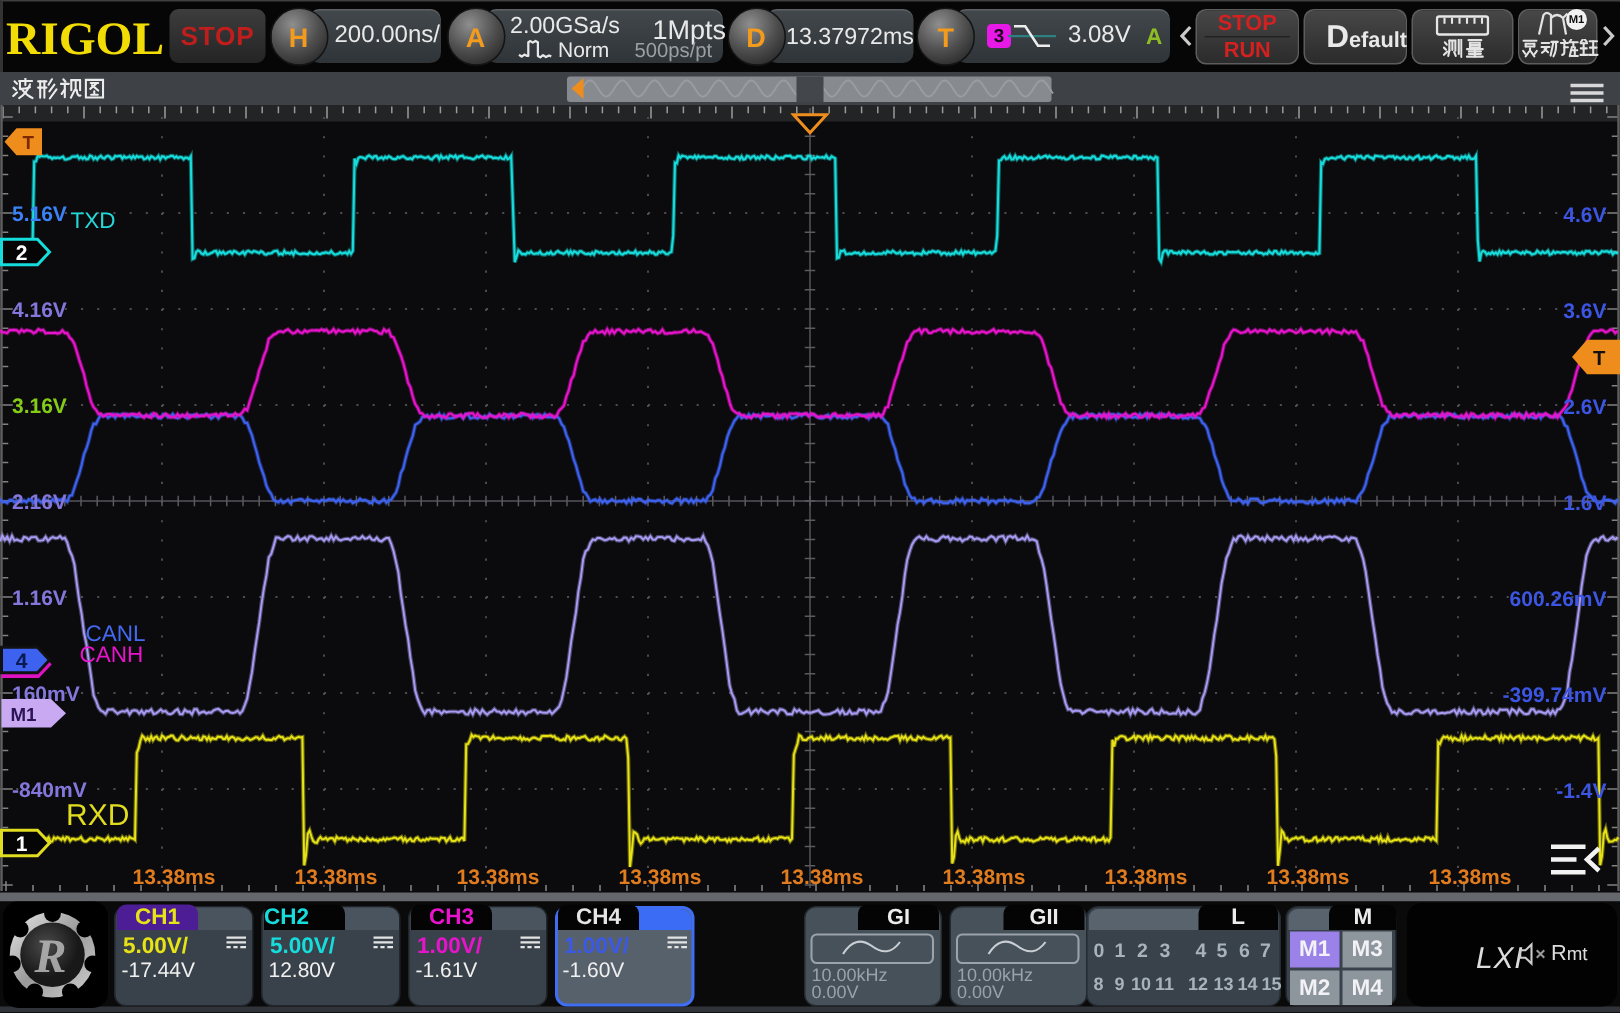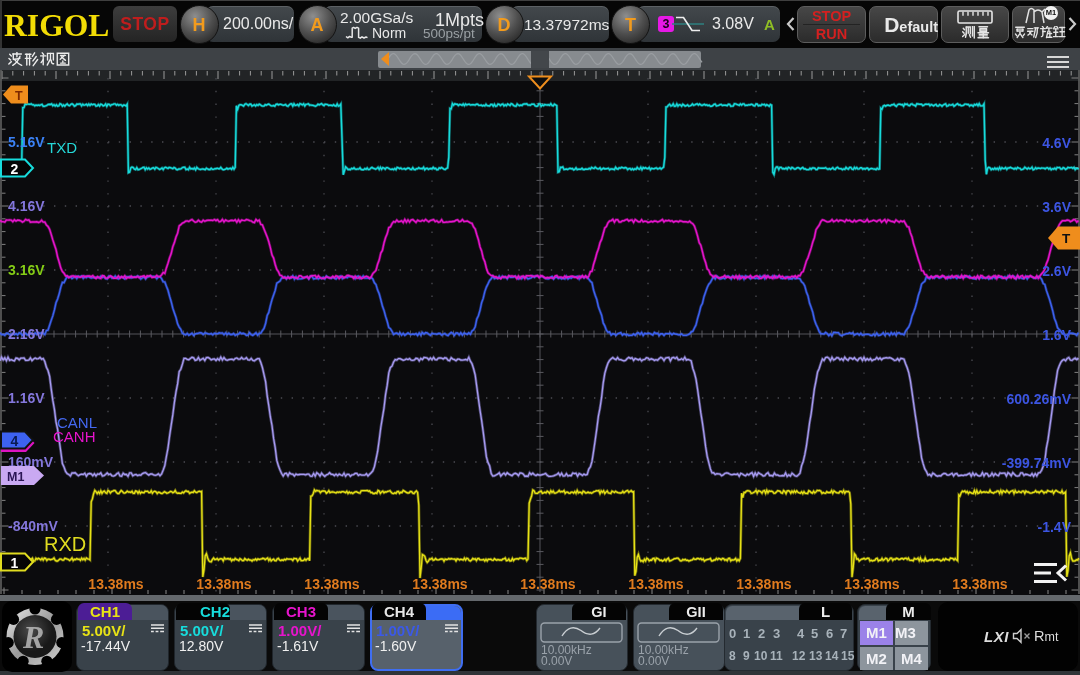--- a/index.html
+++ b/index.html
@@ -311,21 +311,21 @@
 <div class="ab" style="left:128px;top:604.5px;width:40px;height:15px;background:#4a545e;border-radius:0 7px 0 0"></div>
 <div class="ab" style="left:78px;top:602.5px;width:54px;height:17.5px;background:#4c1d95;border-radius:6px 6px 0 0;color:#e8e316;font-size:15px;font-weight:bold;text-align:center;line-height:18px">CH1</div>
 <div class="ab" style="left:82px;top:621.5px;font-size:15px;font-weight:bold;color:#e8e316">5.00V/</div>
 <svg class="ab" style="left:150px;top:624px" width="15" height="9" viewBox="0 0 15 9">
     <path d="M1,1 H14 M1,4.2 H14" stroke="#e4e4e4" stroke-width="1.5"></path>
     <path d="M1,7.4 H3.8 M5.6,7.4 H8.4 M10.2,7.4 H14" stroke="#e4e4e4" stroke-width="1.5"></path>
   </svg>
 <div class="ab" style="left:81px;top:638px;font-size:14px;color:#f0f0f0">-17.44V</div>
 <div class="ab" style="left:174px;top:603.5px;width:93px;height:67px;background:#39424a;border:1px solid #20262c;border-radius:8px"></div>
 <div class="ab" style="left:226px;top:604.5px;width:40px;height:15px;background:#4a545e;border-radius:0 7px 0 0"></div>
-<div class="ab" style="left:176px;top:602.5px;width:54px;height:17.5px;background:#040404;border-radius:6px 6px 0 0;color:#17dcdc;font-size:15px;font-weight:bold;text-align:right;line-height:18px">CH2</div>
+<div class="ab" style="left:176px;top:602.5px;width:54px;height:17.5px;background:#040404;border-radius:6px 6px 0 0;color:#17dcdc;font-size:15px;font-weight:bold;text-align:left;line-height:18px">CH2</div>
 <div class="ab" style="left:180px;top:621.5px;font-size:15px;font-weight:bold;color:#17dcdc">5.00V/</div>
 <svg class="ab" style="left:248px;top:624px" width="15" height="9" viewBox="0 0 15 9">
     <path d="M1,1 H14 M1,4.2 H14" stroke="#e4e4e4" stroke-width="1.5"></path>
     <path d="M1,7.4 H3.8 M5.6,7.4 H8.4 M10.2,7.4 H14" stroke="#e4e4e4" stroke-width="1.5"></path>
   </svg>
 <div class="ab" style="left:179px;top:638px;font-size:14px;color:#f0f0f0">12.80V</div>
 <div class="ab" style="left:272px;top:603.5px;width:93px;height:67px;background:#39424a;border:1px solid #20262c;border-radius:8px"></div>
 <div class="ab" style="left:324px;top:604.5px;width:40px;height:15px;background:#4a545e;border-radius:0 7px 0 0"></div>
 <div class="ab" style="left:274px;top:602.5px;width:54px;height:17.5px;background:#040404;border-radius:6px 6px 0 0;color:#e714cc;font-size:15px;font-weight:bold;text-align:center;line-height:18px">CH3</div>
 <div class="ab" style="left:278px;top:621.5px;font-size:15px;font-weight:bold;color:#e714cc">1.00V/</div>
@@ -373,21 +373,21 @@
 <div class="ab" style="left:754px;top:648.5px;font-size:12px;font-weight:bold;color:#a8b2ba">10</div>
 <div class="ab" style="left:770px;top:648.5px;font-size:12px;font-weight:bold;color:#a8b2ba">11</div>
 <div class="ab" style="left:792px;top:648.5px;font-size:12px;font-weight:bold;color:#a8b2ba">12</div>
 <div class="ab" style="left:809px;top:648.5px;font-size:12px;font-weight:bold;color:#a8b2ba">13</div>
 <div class="ab" style="left:825px;top:648.5px;font-size:12px;font-weight:bold;color:#a8b2ba">14</div>
 <div class="ab" style="left:841px;top:648.5px;font-size:12px;font-weight:bold;color:#a8b2ba">15</div>
 <div class="ab" style="left:857px;top:603.5px;width:74px;height:67px;background:#39424a;border:1px solid #242a30;border-radius:8px"></div>
 <div class="ab" style="left:859px;top:605.5px;width:28px;height:14px;background:#59636d;border-radius:6px 0 0 0"></div>
 <div class="ab" style="left:886px;top:602.5px;width:45px;height:17.5px;background:#040404;border-radius:6px 6px 0 0;color:#ececec;font-size:15px;font-weight:bold;text-align:center;line-height:18px">M</div>
 <div class="ab" style="left:860px;top:621px;width:33px;height:23.5px;background:#9b82e8;color:#f2f2f6;font-size:15px;font-weight:bold;text-align:center;line-height:23px">M1</div>
-<div class="ab" style="left:895px;top:621px;width:33px;height:23.5px;background:#8d959d;color:#f2f2f6;font-size:15px;font-weight:bold;text-align:left;line-height:23px">M3</div>
+<div class="ab" style="left:895px;top:621px;width:33px;height:23.5px;background:#8d959d;color:#f2f2f6;font-size:15px;font-weight:bold;text-align:center;line-height:23px">M3</div>
 <div class="ab" style="left:860px;top:646.5px;width:33px;height:23.5px;background:#8d959d;color:#f2f2f6;font-size:15px;font-weight:bold;text-align:center;line-height:23px">M2</div>
 <div class="ab" style="left:895px;top:646.5px;width:33px;height:23.5px;background:#8d959d;color:#f2f2f6;font-size:15px;font-weight:bold;text-align:center;line-height:23px">M4</div>
 <div class="ab" style="left:938px;top:601.5px;width:140px;height:69px;background:#020202;border-radius:10px"></div>
-<div class="ab" style="left:984px;top:628px;font-size:15px;font-weight:bold;font-style:italic;color:#dcdcdc;letter-spacing:.5px">LXI</div>
+<div class="ab" style="left:984px;top:628px;font-size:20px;font-weight:normal;font-style:italic;color:#dcdcdc;letter-spacing:.5px">LXI</div>
 <svg class="ab" style="left:1012px;top:628px" width="20" height="16" viewBox="0 0 20 16">
     <path d="M1.5,5.5 h3.5 l4,-3.8 v12.6 l-4,-3.8 h-3.5 Z" fill="none" stroke="#cdcdcd" stroke-width="1.4"></path>
     <path d="M12.5,5.5 l5,5 M17.5,5.5 l-5,5" stroke="#9a9a9a" stroke-width="1.4"></path>
   </svg>
 <div class="ab" style="left:1034px;top:628px;font-size:14.5px;color:#dcdcdc">R<span style="font-size:12.5px">mt</span></div>
 </body></html>

